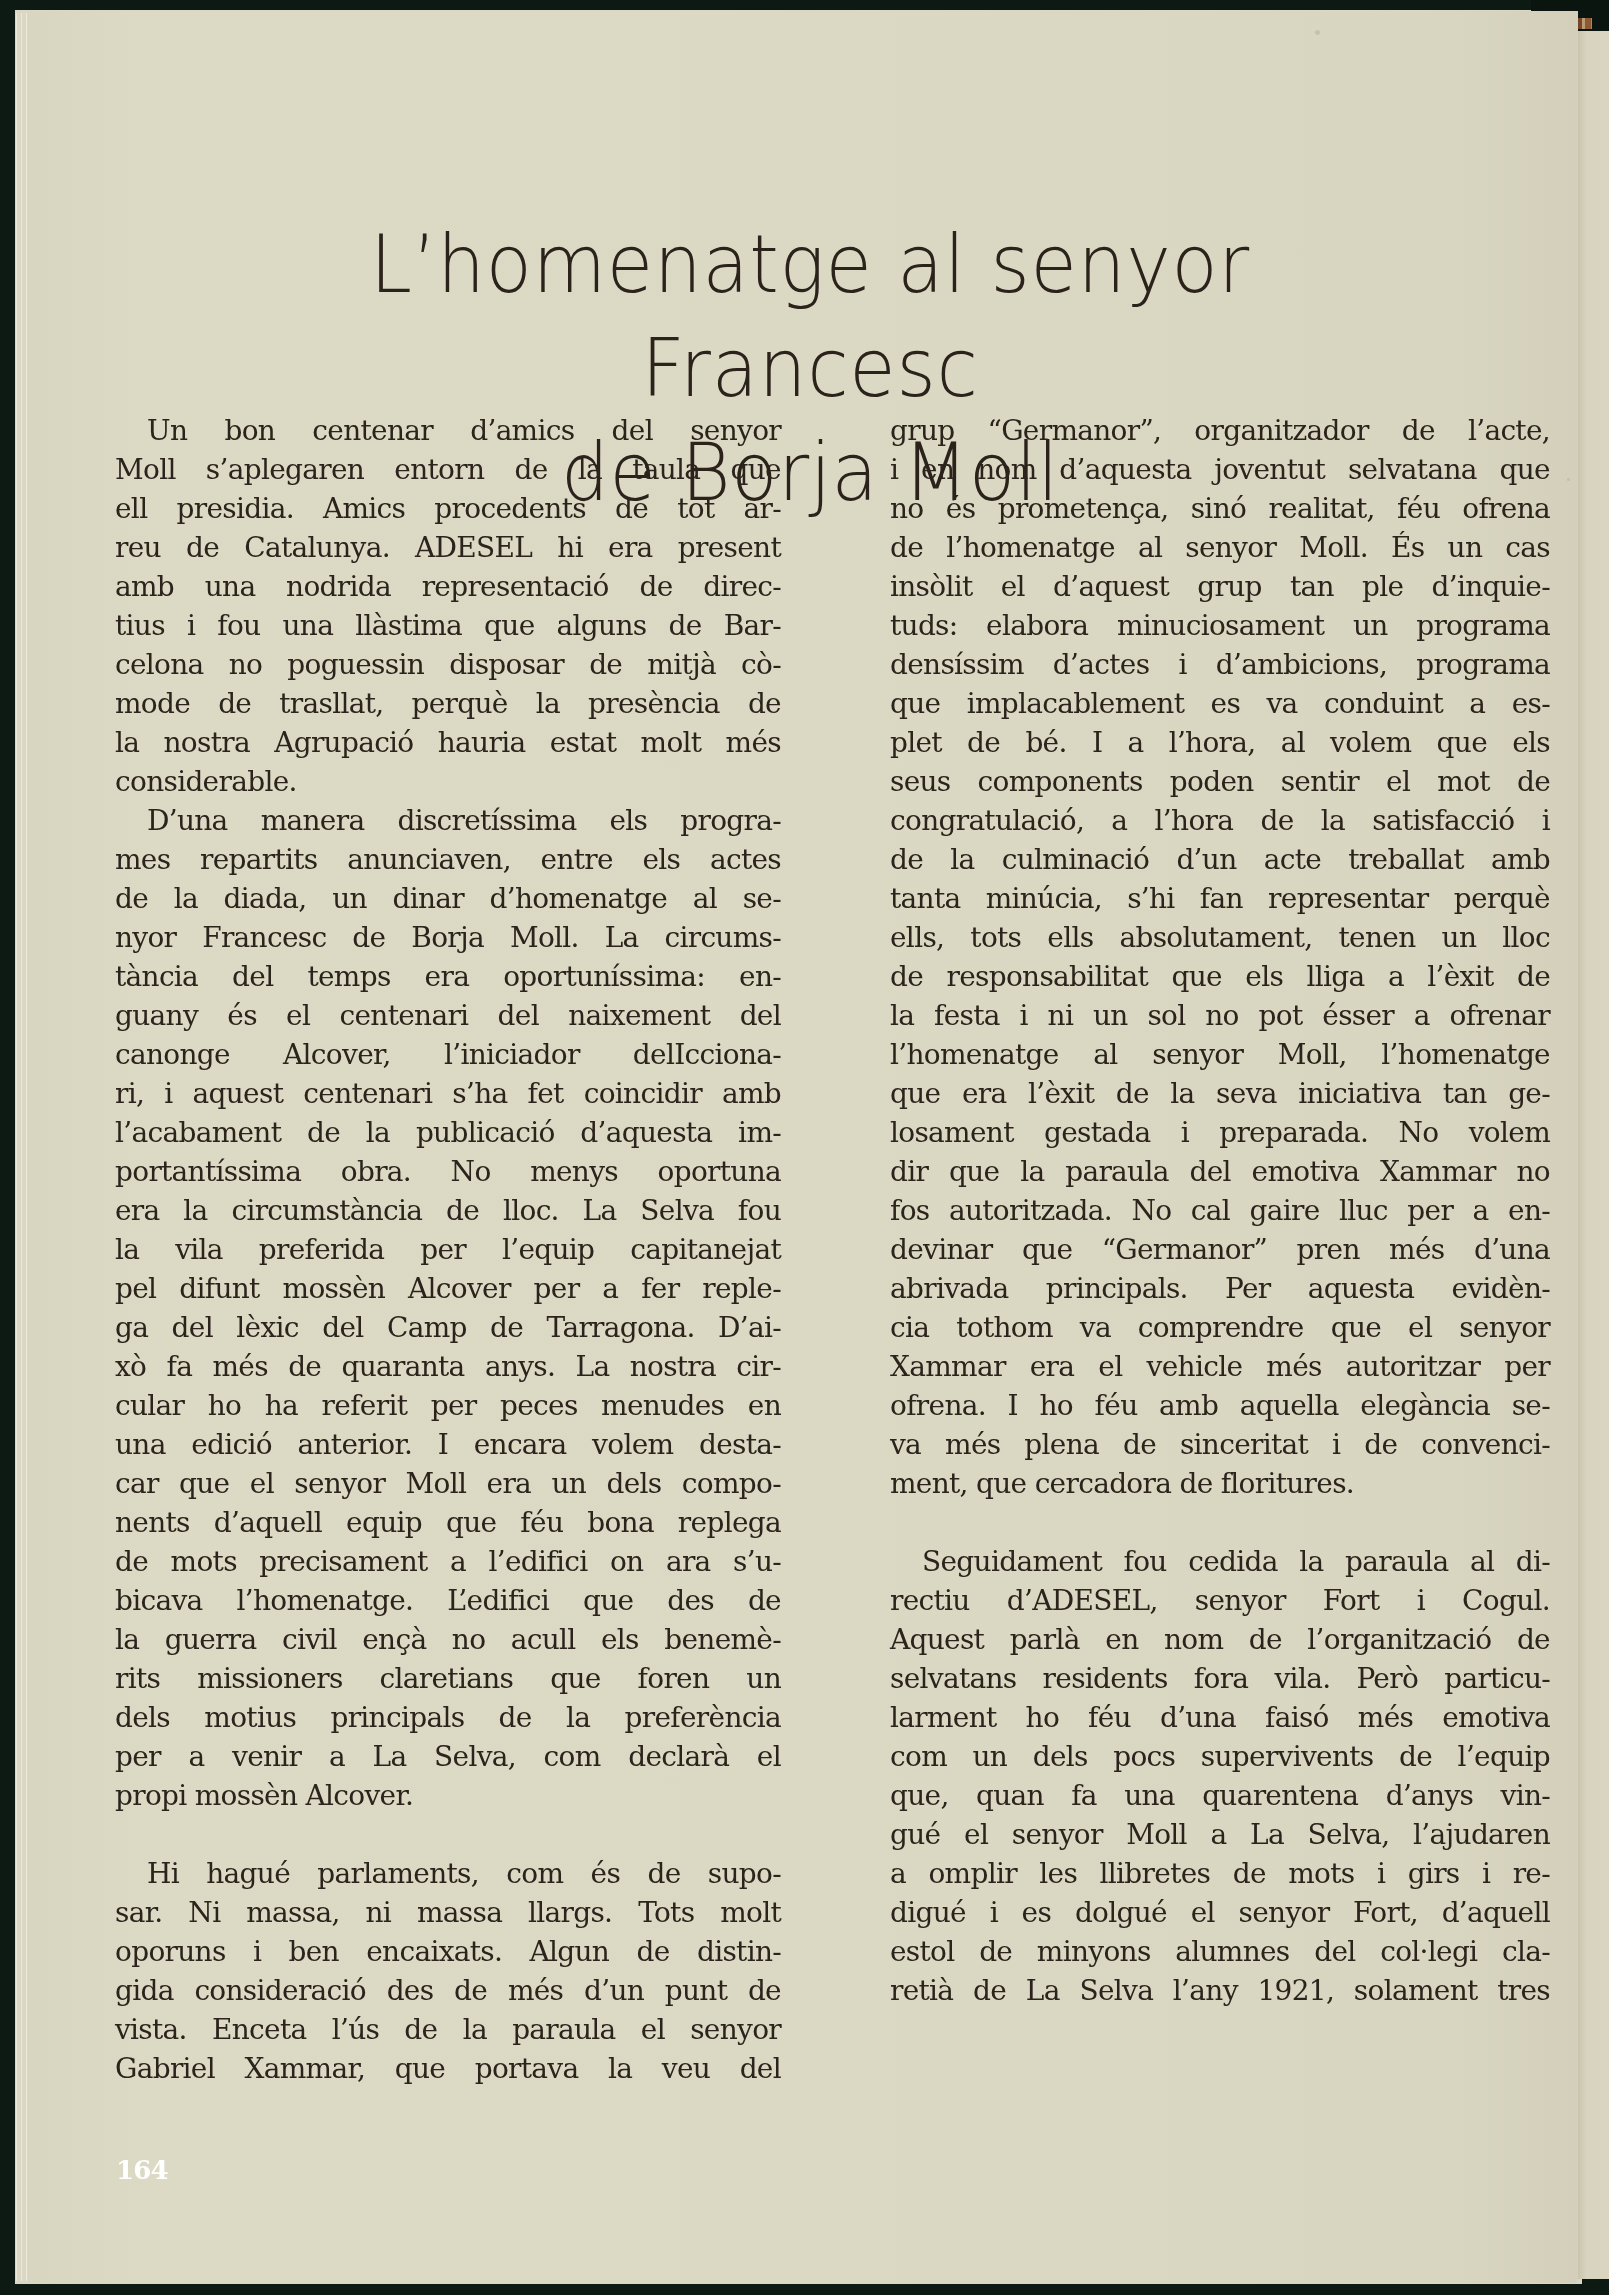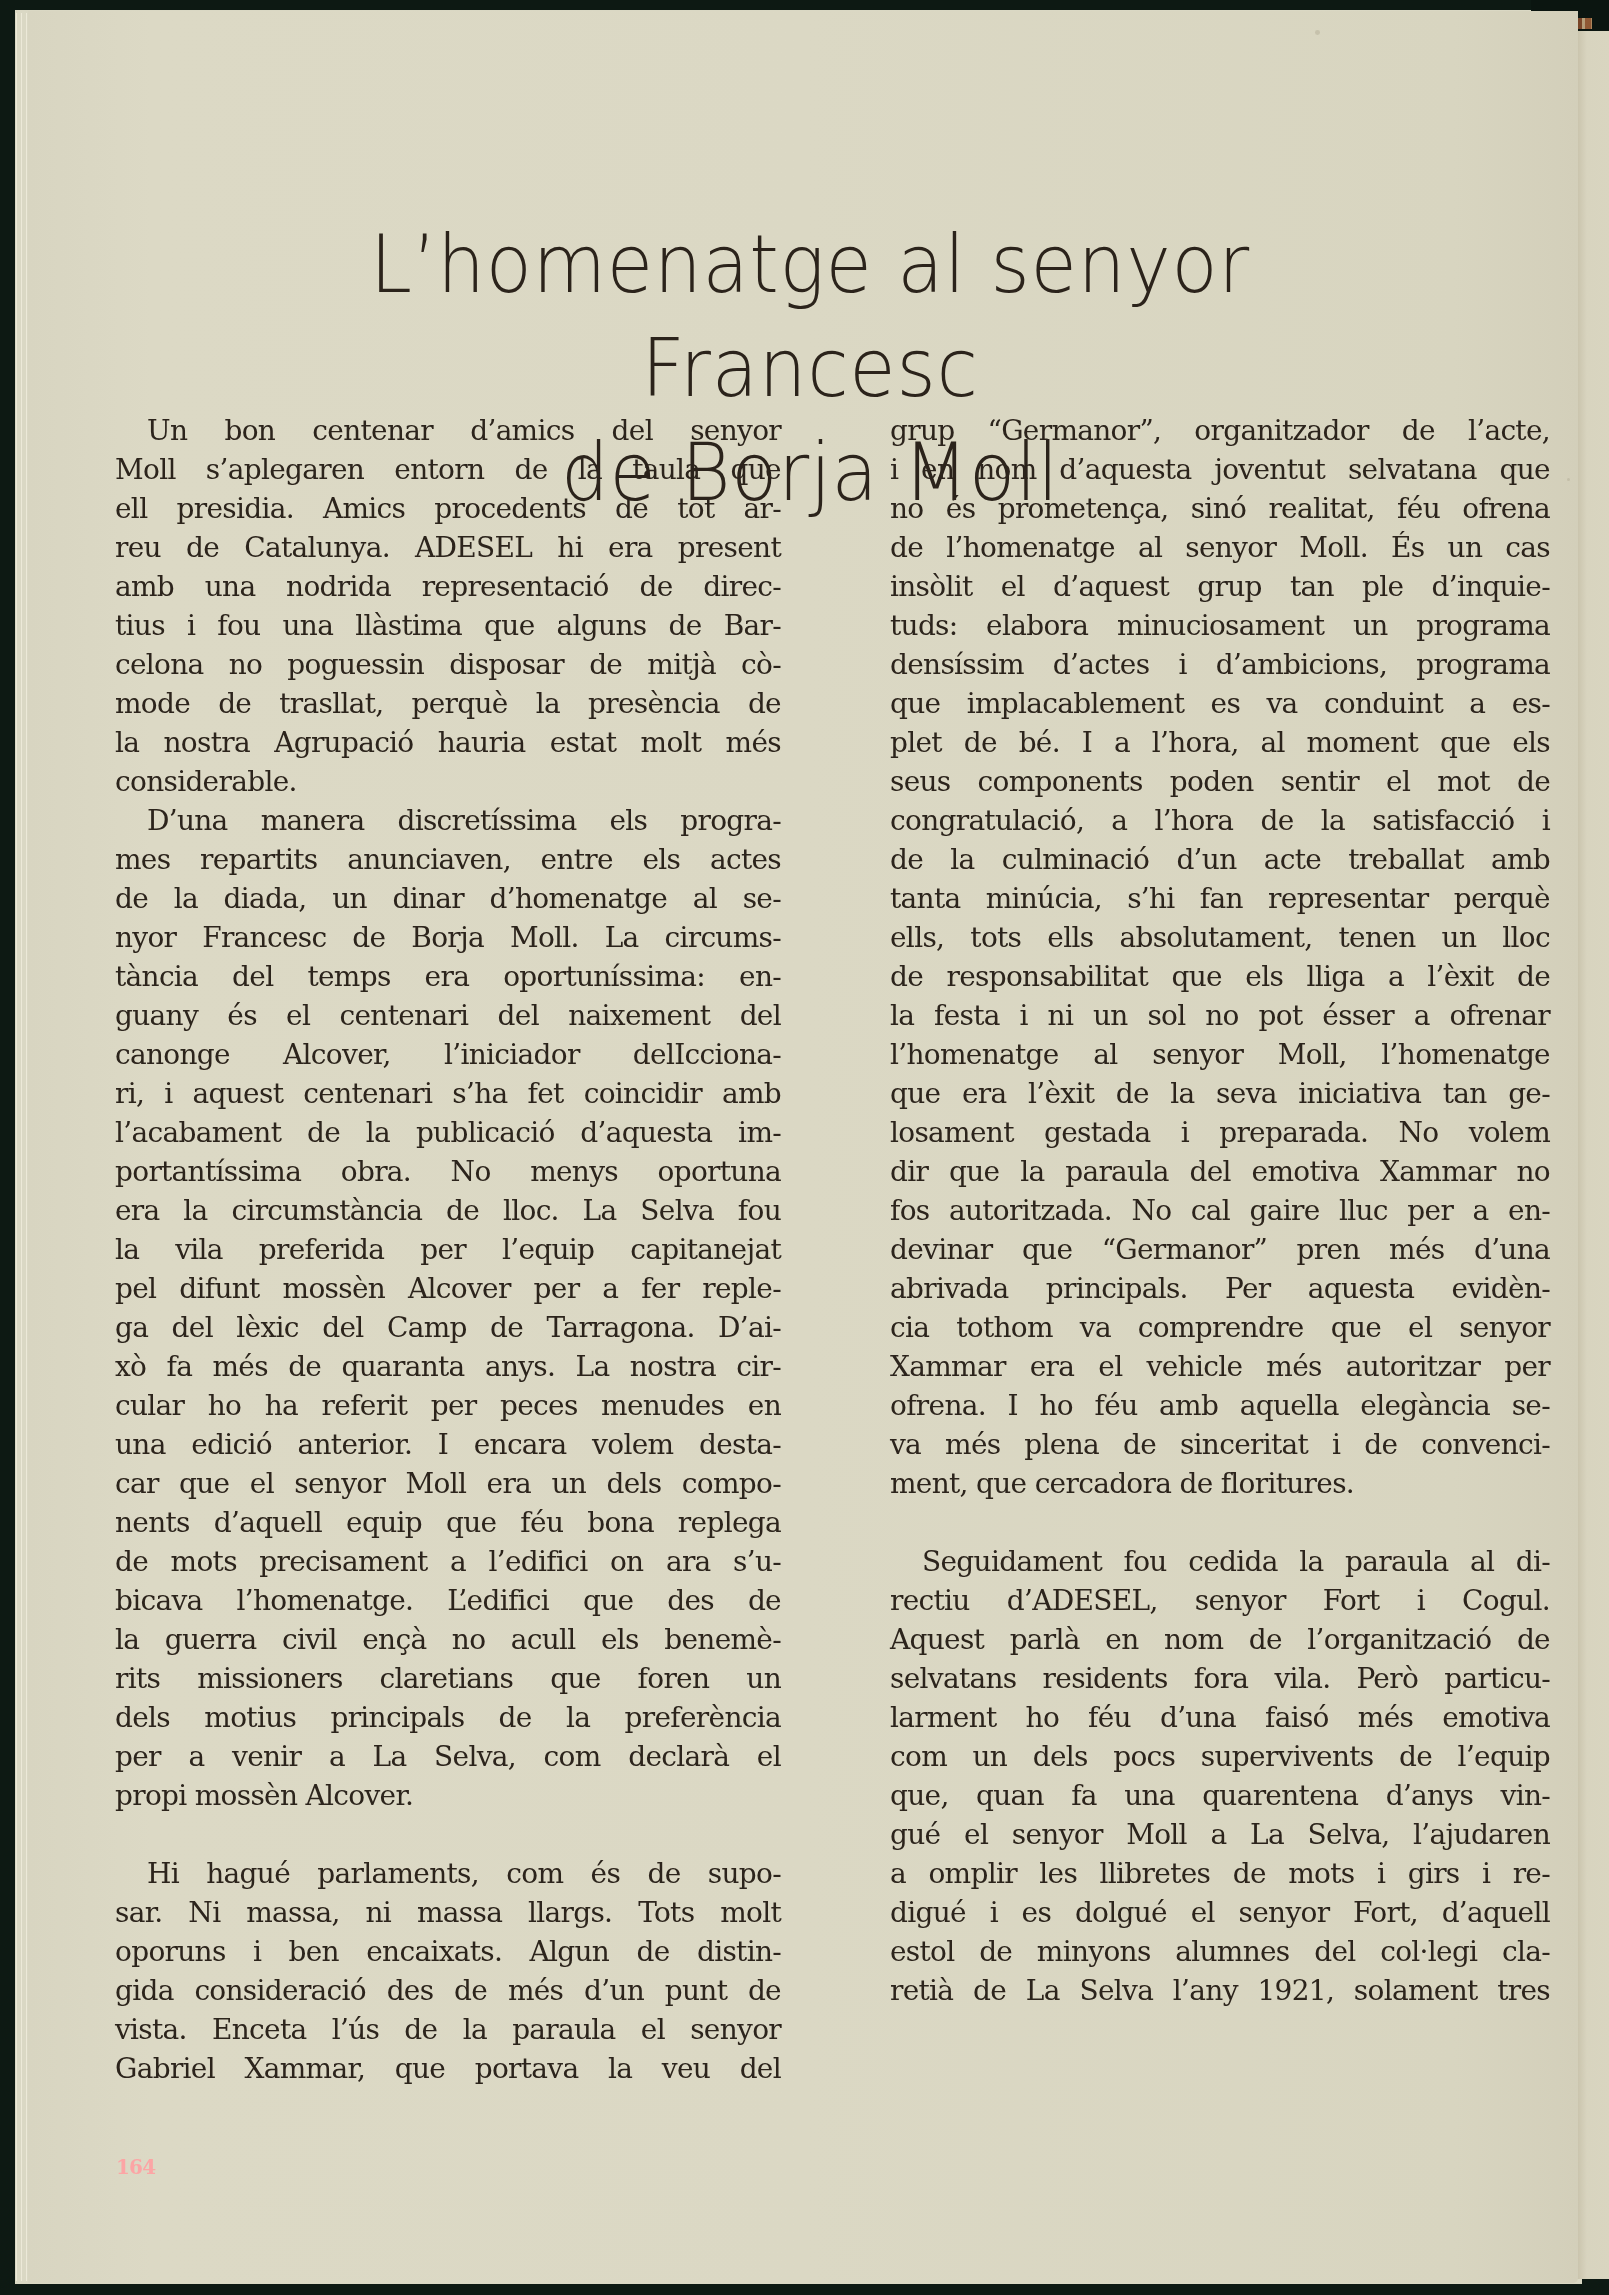--- a/index.html
+++ b/index.html
@@ -107,22 +107,22 @@
     letter-spacing: -0.7px;
   }
   .col .line.last { text-align-last: left; }
   .col .line.indent { padding-left: 32px; }
   .page-number {
     position: absolute;
     left: 116px;
     top: 2155px;
     font-family: "DejaVu Serif", serif;
     font-weight: bold;
-    font-size: 20px;
-    color: #fca5a5;
+    font-size: 26px;
+    color: #ffffff;
     letter-spacing: -0.8px;
   }
   .spot {
     position: absolute;
     width: 4.9px;
     height: 4.9px;
     border-radius: 50%;
     background: #b4ae98;
     opacity: 0.5;
   }
@@ -203,21 +203,21 @@
 <div class="col col-right">
     <div class="para">
       <span class="line">grup “Germanor”, organitzador de l’acte,</span>
       <span class="line">i en nom d’aquesta joventut selvatana que</span>
       <span class="line">no és prometença, sinó realitat, féu ofrena</span>
       <span class="line">de l’homenatge al senyor Moll. És un cas</span>
       <span class="line">insòlit el d’aquest grup tan ple d’inquie-</span>
       <span class="line">tuds: elabora minuciosament un programa</span>
       <span class="line">densíssim d’actes i d’ambicions, programa</span>
       <span class="line">que implacablement es va conduint a es-</span>
-      <span class="line">plet de bé. I a l’hora, al moment que els</span>
+      <span class="line">plet de bé. I a l’hora, al volem que els</span>
       <span class="line">seus components poden sentir el mot de</span>
       <span class="line">congratulació, a l’hora de la satisfacció i</span>
       <span class="line">de la culminació d’un acte treballat amb</span>
       <span class="line">tanta minúcia, s’hi fan representar perquè</span>
       <span class="line">ells, tots ells absolutament, tenen un lloc</span>
       <span class="line">de responsabilitat que els lliga a l’èxit de</span>
       <span class="line">la festa i ni un sol no pot ésser a ofrenar</span>
       <span class="line">l’homenatge al senyor Moll, l’homenatge</span>
       <span class="line">que era l’èxit de la seva iniciativa tan ge-</span>
       <span class="line">losament gestada i preparada. No volem</span>

